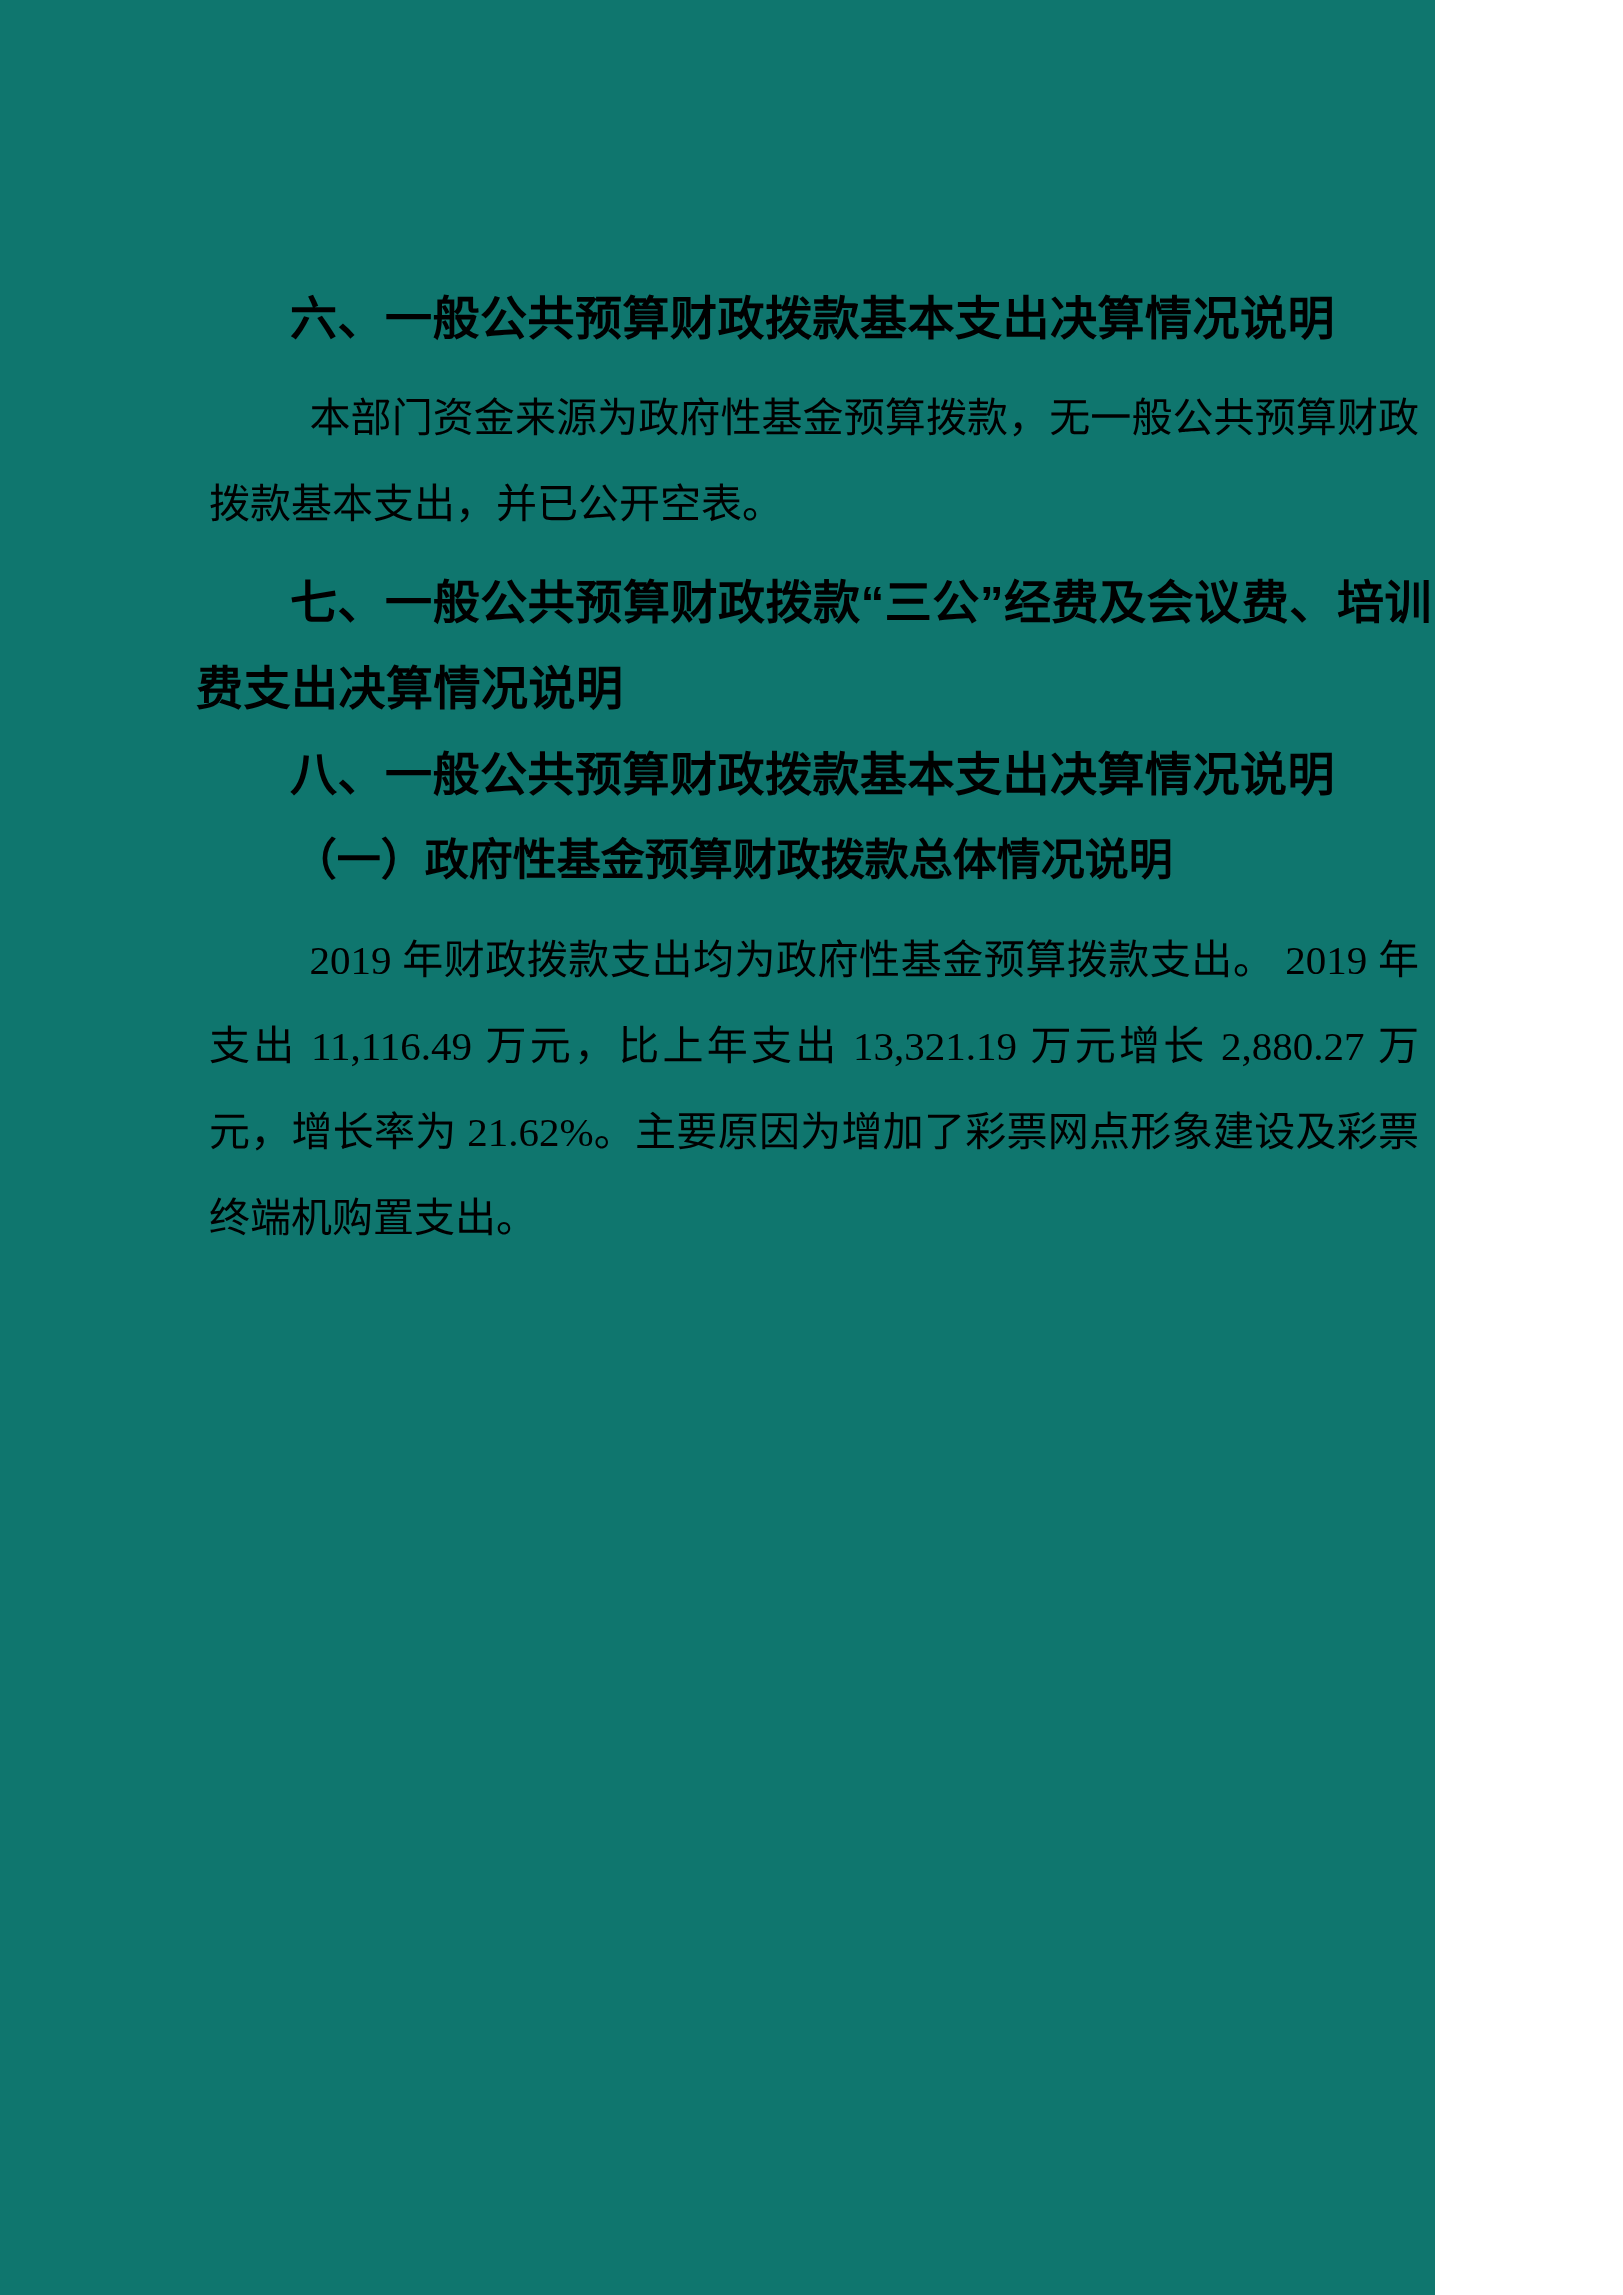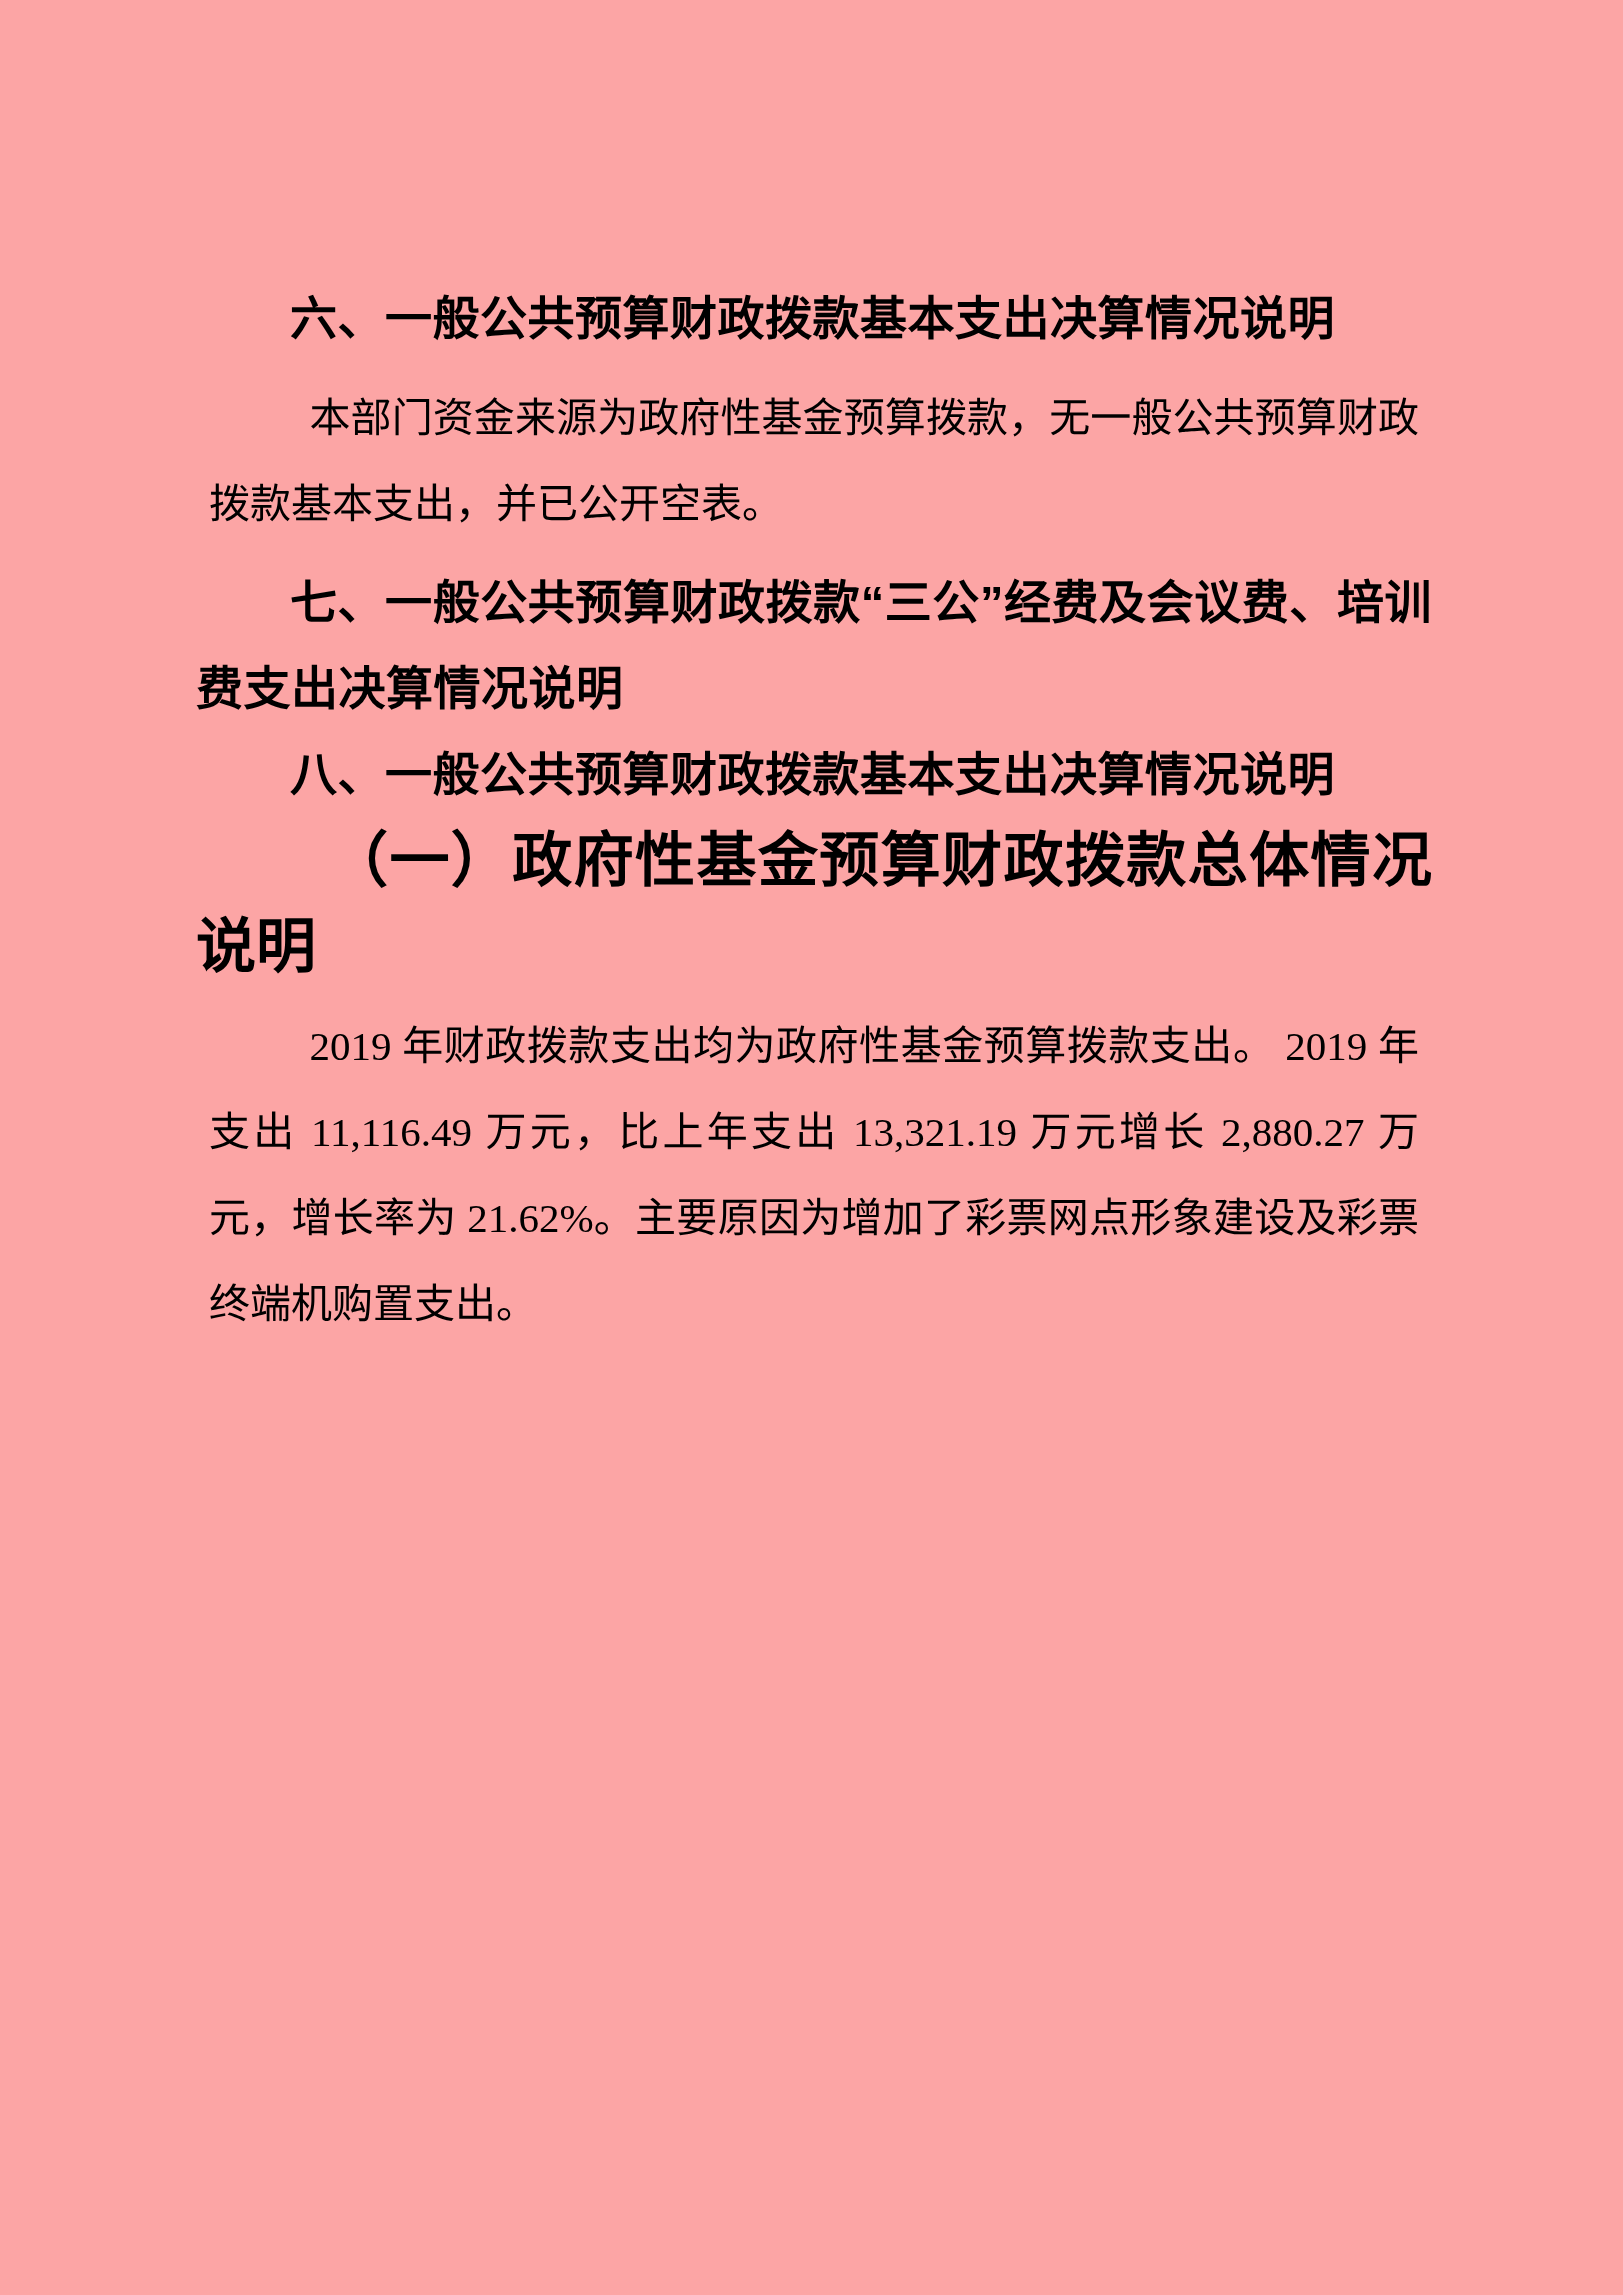--- a/index.html
+++ b/index.html
@@ -2,23 +2,23 @@
 <html lang="zh-CN" style="font-size:8.2px"><head>
 <meta charset="utf-8">
 <style>
   html, body {
     margin: 0;
     padding: 0;
     background: #ffffff;
   }
   .page {
     position: relative;
-    width: 1623px;
+    width: 1435px;
     height: 2295px;
-    background: #fca5a5;
+    background: #0f766e;
     overflow: hidden;
     font-family: "Liberation Serif", "DejaVu Serif", serif;
   }
   .content {
     position: absolute;
     left: 196px;
     top: 276px;
     width: 1236px;
     color: #000000;
     text-align: justify;
@@ -28,21 +28,21 @@
     font-weight: 700;
     font-size: 47px;
     line-height: 86px;
     text-indent: 2em;
     margin: 0;
     letter-spacing: 0.5px;
   }
   .h2 {
     font-family: "Liberation Serif", "DejaVu Serif", serif;
     font-weight: 700;
-    font-size: 60px;
+    font-size: 44px;
     line-height: 86px;
     text-indent: 2.2em;
     margin: 0;
   }
   .para {
     font-family: "Liberation Serif", "DejaVu Serif", serif;
     font-weight: 400;
     font-size: 41px;
     line-height: 86px;
     text-indent: 2.45em;

